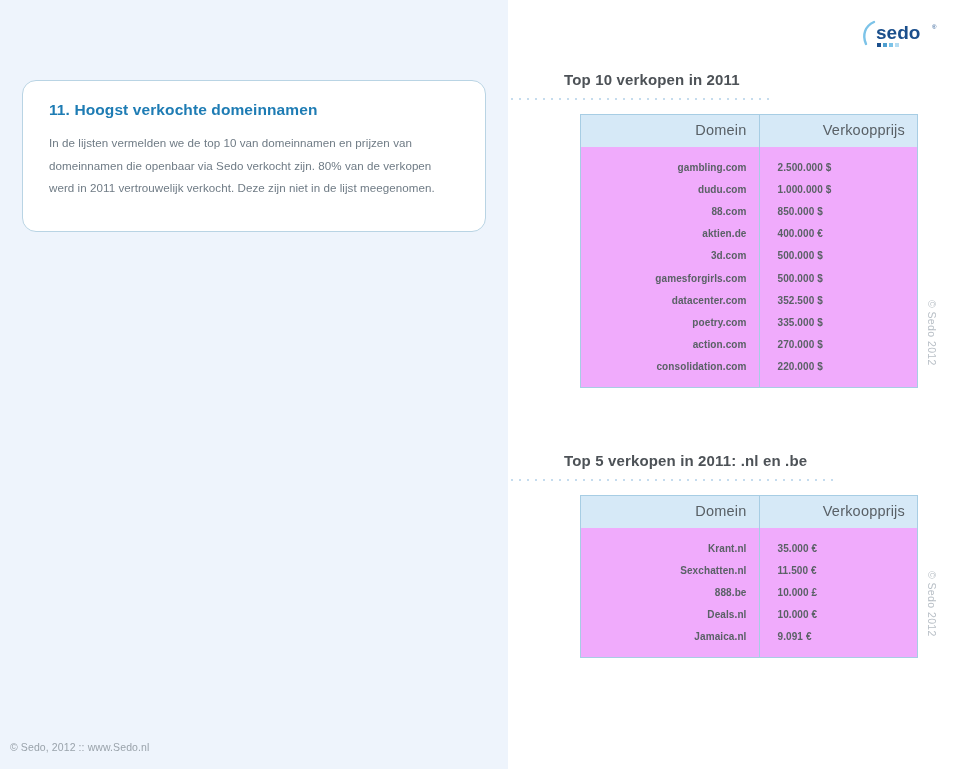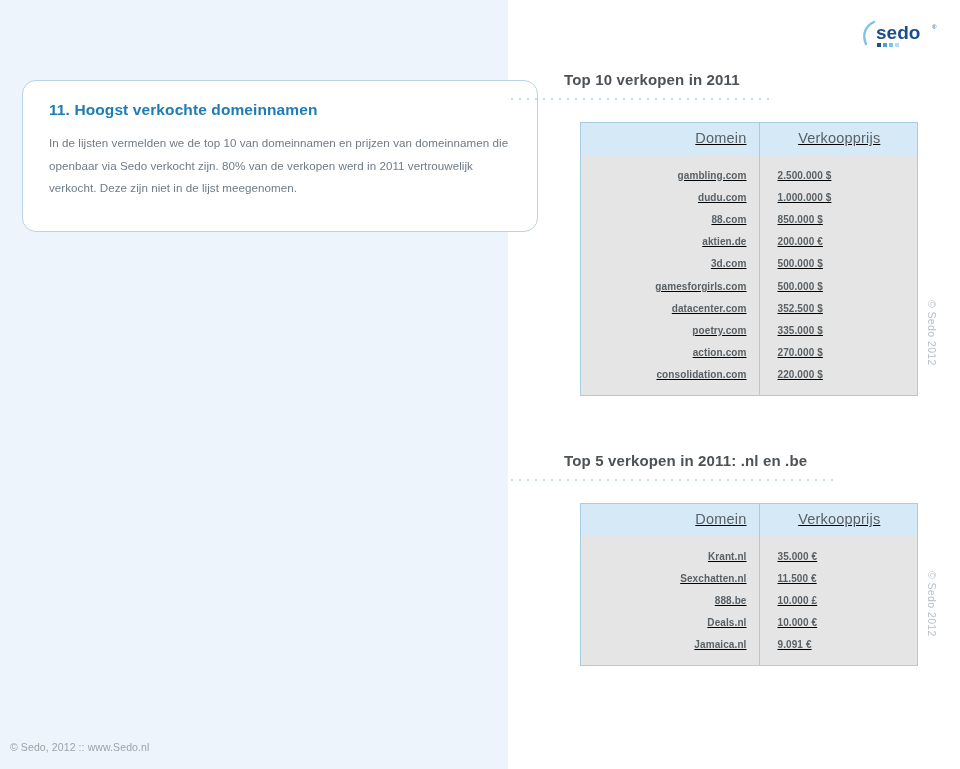--- a/index.html
+++ b/index.html
@@ -34,21 +34,21 @@
     width: 84px;
     height: 34px;
   }
   .logo svg { display: block; }
 
   
   .info-box {
     position: absolute;
     left: 22px;
     top: 80px;
-    width: 516px;
+    width: 464px;
     height: 152px;
     background: #ffffff;
     border: 1px solid #b9d4e4;
     border-radius: 14px;
     padding: 20px 26px 0 26px;
   }
   .info-title {
     color: #1e7cb4;
     font-size: 15.5px;
     font-weight: bold;
@@ -93,26 +93,25 @@
     background-size: 8px 3px;
     background-repeat: repeat-x;
     background-position: 0 1px;
   }
   .dots-1 { width: 262px; margin-left: 0; }
   .dots-2 { width: 330px; margin-left: 0; }
 
   
   .table-wrap {
     position: relative;
-    margin-top: 22px;
+    margin-top: 14px;
     margin-left: 72px;
     width: 338px;
     border: 1px solid #a7cde4;
-    background: #e5e5e5;
-    text-decoration: underline;
+    background: #f0abfc;
   }
   .tbl {
     width: 100%;
     border-collapse: collapse;
     table-layout: fixed;
   }
   .tbl thead th {
     background: #d6e9f7;
     color: #596066;
     font-size: 14.5px;
@@ -120,21 +119,21 @@
     height: 32px;
     padding: 0 12px 2px 0;
     letter-spacing: 0.2px;
   }
   .tbl thead th.col-domain {
     text-align: right;
     width: 178px;
     border-right: 1px solid #a7cde4;
   }
   .tbl thead th.col-price {
-    text-align: center;
+    text-align: right;
     padding-left: 14px;
   }
   .tbl tbody td {
     font-size: 10px;
     font-weight: bold;
     color: #5a6166;
     height: 22.2px;
     padding: 0 12px 0 0;
     letter-spacing: 0.1px;
   }
@@ -221,21 +220,21 @@
           <tr>
               <td class="c-domain">dudu.com</td>
               <td class="c-price">1.000.000 $</td>
             </tr>
           <tr>
               <td class="c-domain">88.com</td>
               <td class="c-price">850.000 $</td>
             </tr>
           <tr>
               <td class="c-domain">aktien.de</td>
-              <td class="c-price">200.000 €</td>
+              <td class="c-price">400.000 €</td>
             </tr>
           <tr>
               <td class="c-domain">3d.com</td>
               <td class="c-price">500.000 $</td>
             </tr>
           <tr>
               <td class="c-domain">gamesforgirls.com</td>
               <td class="c-price">500.000 $</td>
             </tr>
           <tr>

